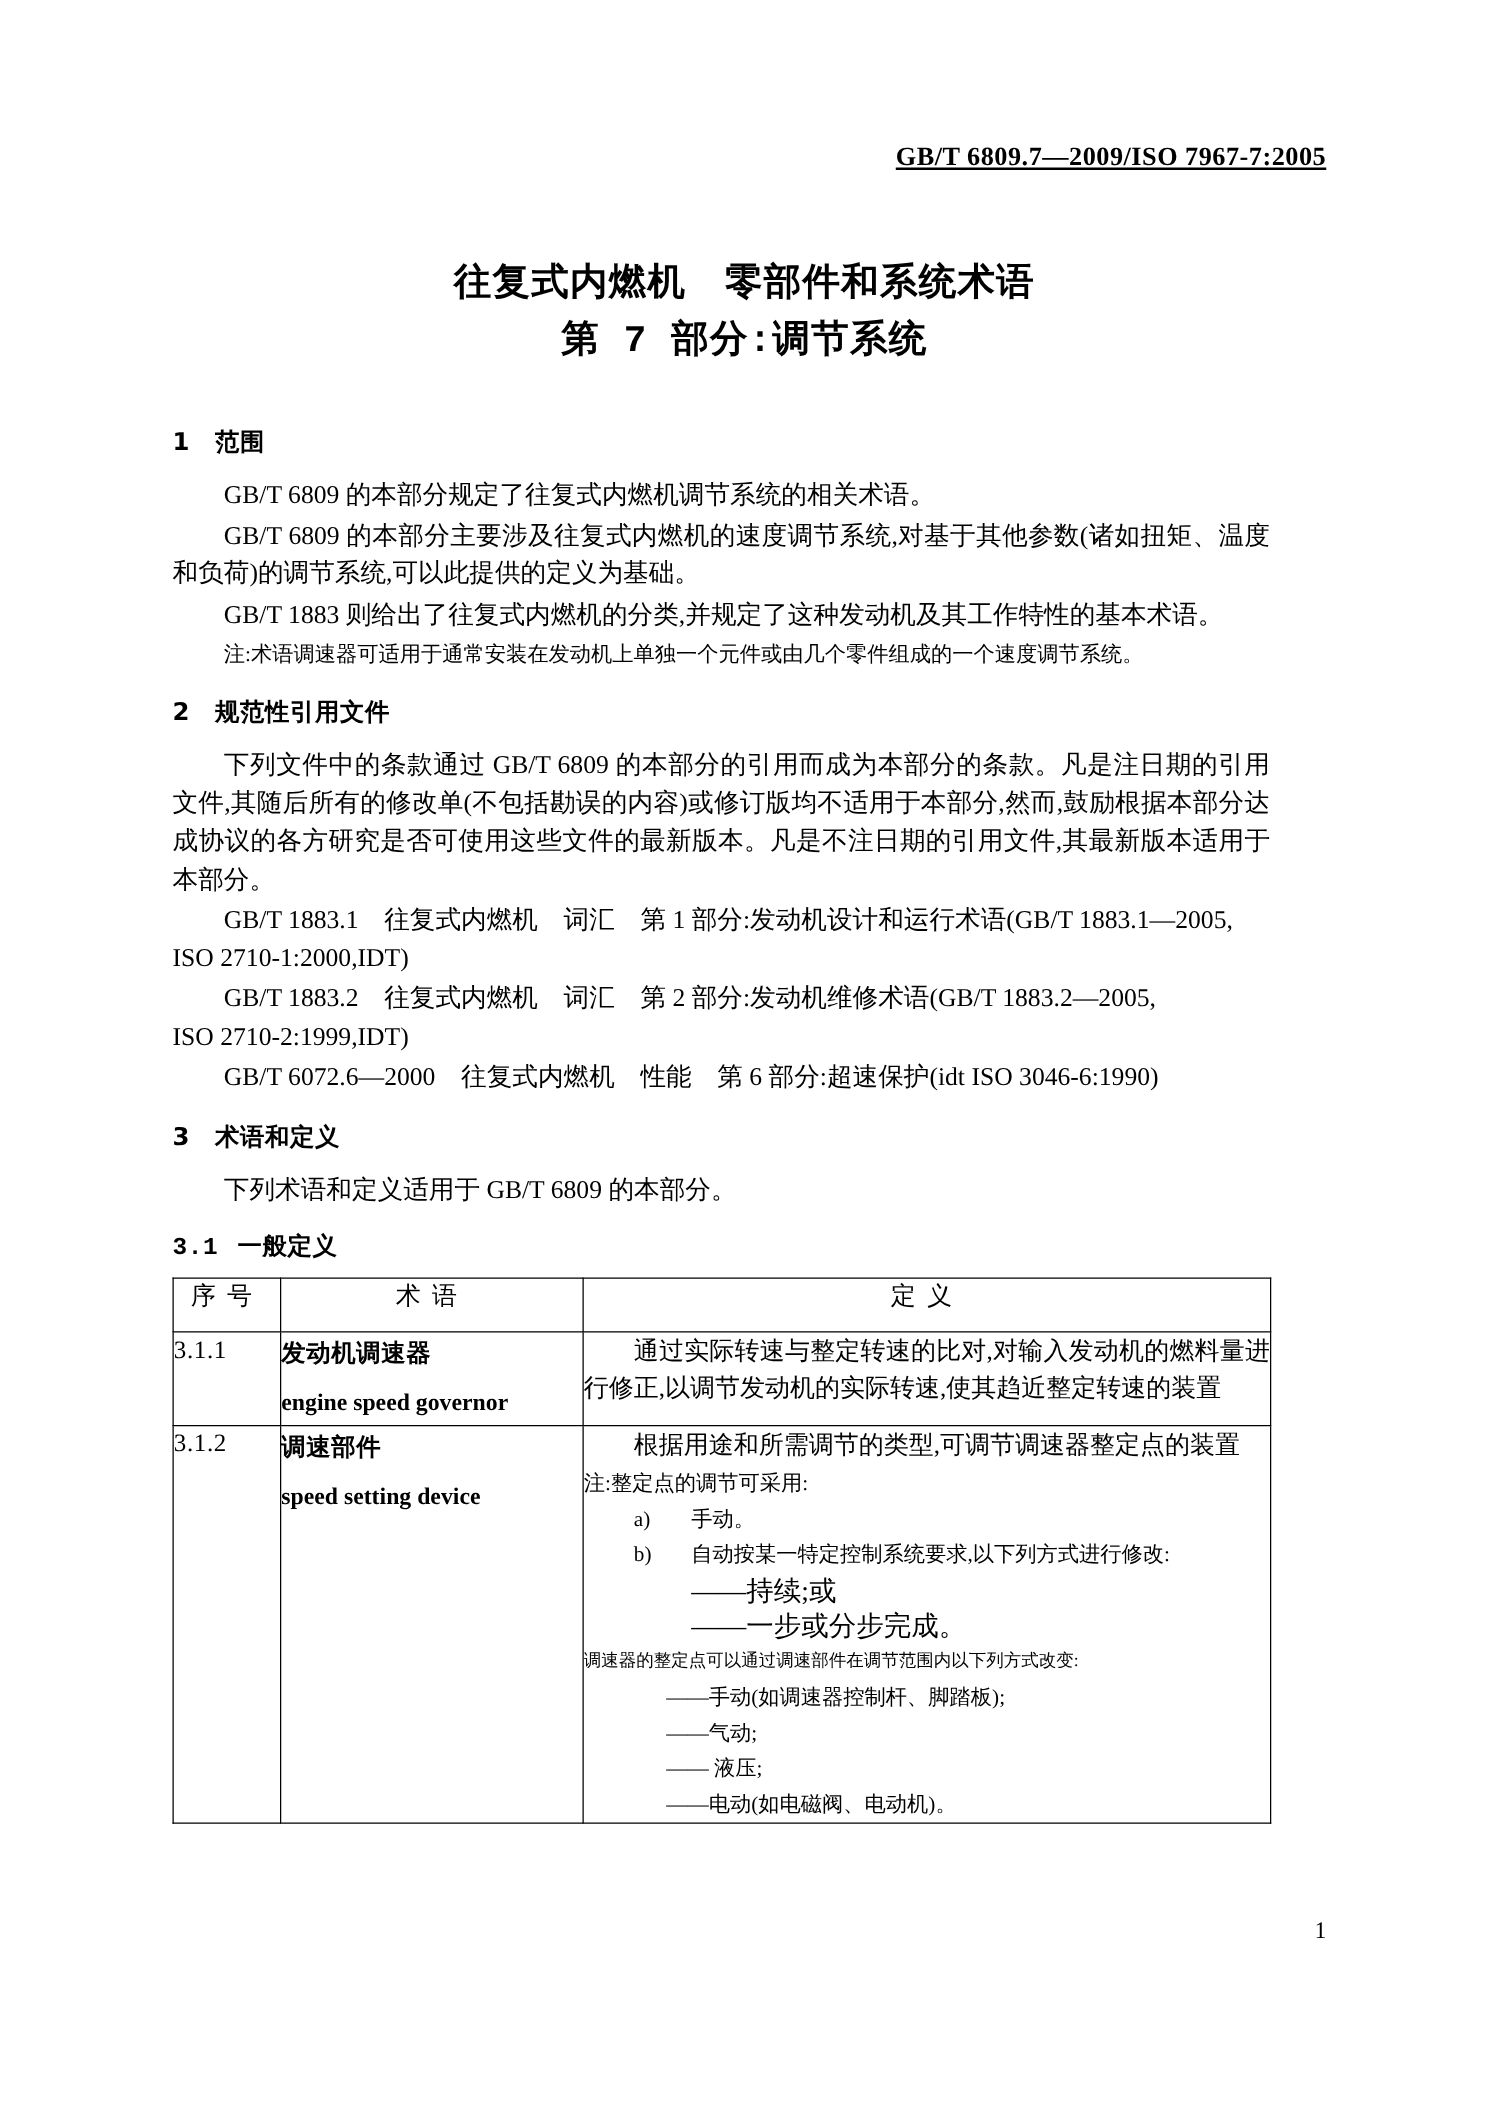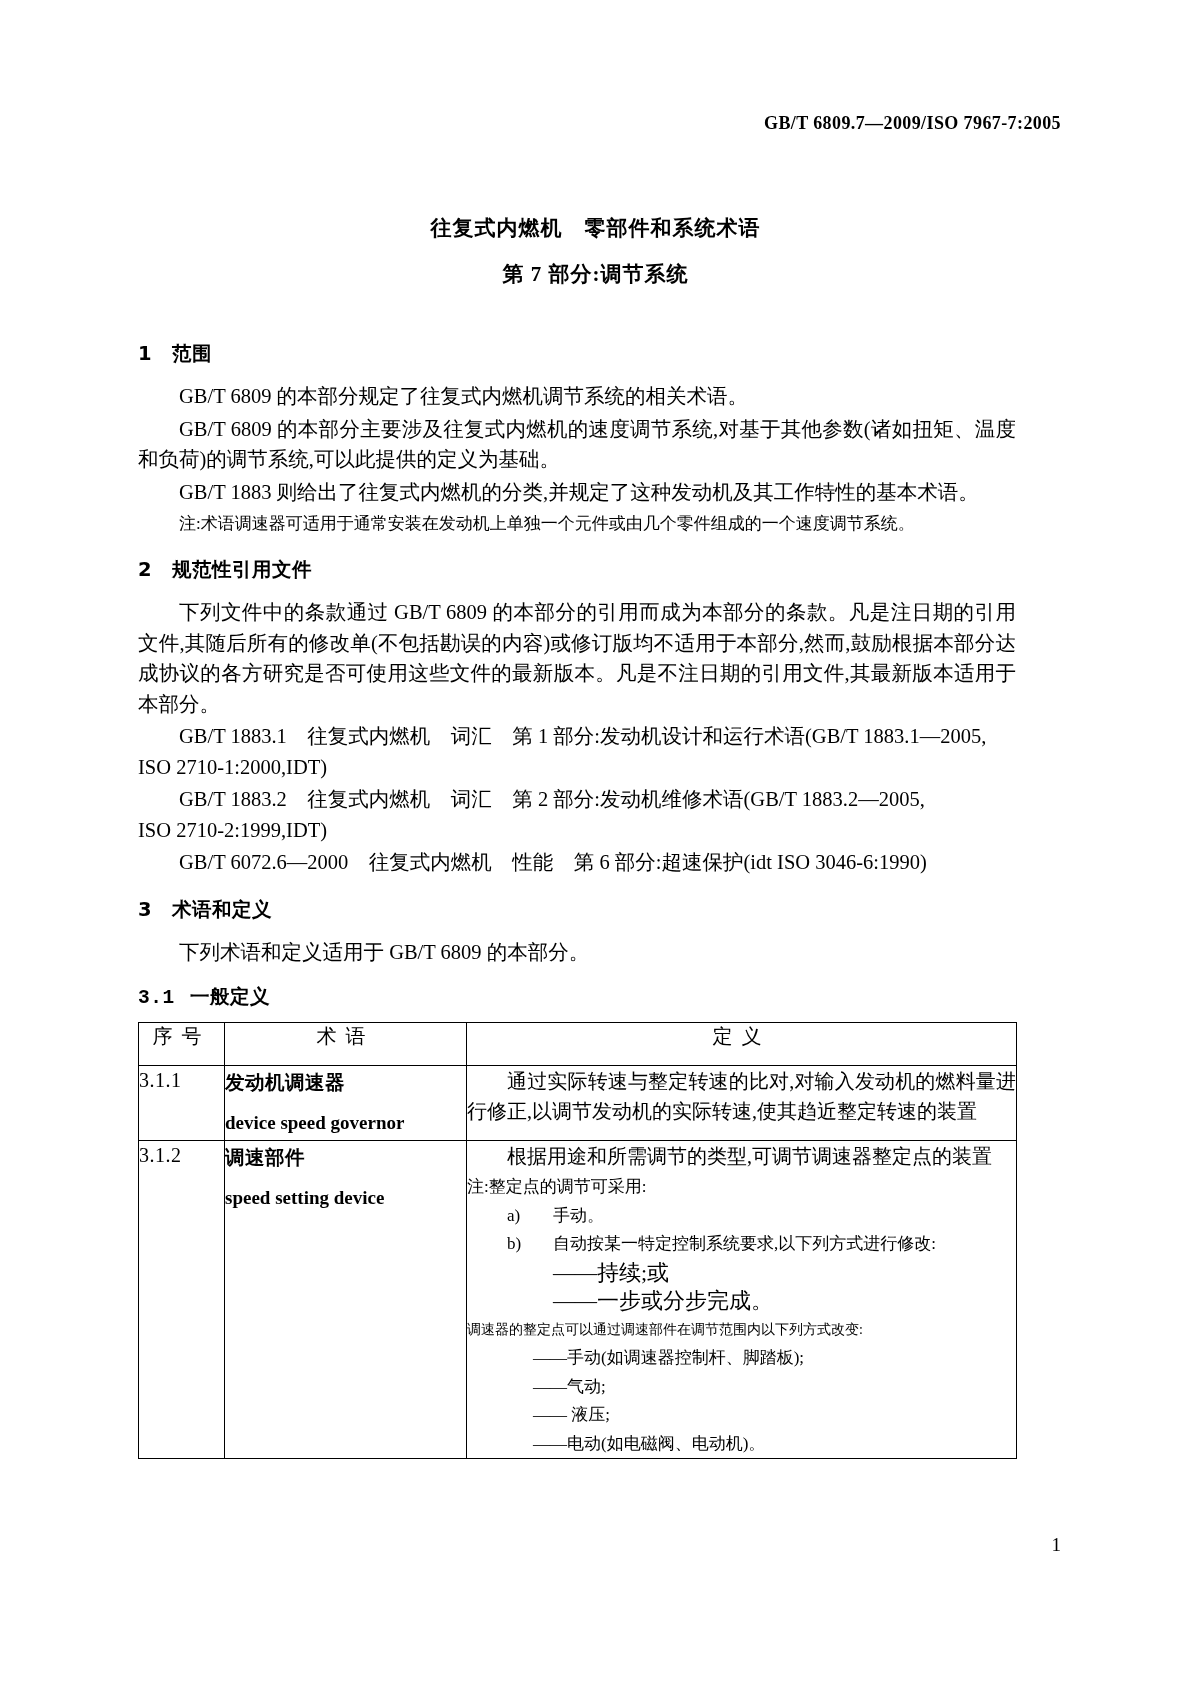--- a/index.html
+++ b/index.html
@@ -9,31 +9,32 @@
     font-family:"Liberation Serif", serif;
     color:#000;
     -webkit-font-smoothing:antialiased;
   }
   .page { position:relative; width:1191px; height:1684px; box-sizing:border-box; }
 
   
   .runhead {
     position:absolute; top:113px; right:130px;
     font-family:"Liberation Serif", serif;
-    font-size:18px; font-weight:bold; letter-spacing:0.4px;
+    font-size:21px; font-weight:bold; letter-spacing:0.4px;
     white-space:nowrap;
+    text-decoration:underline;
   }
 
   
   .doctitle {
     position:absolute; top:205px; left:0; right:0;
     text-align:center;
-    font-family:Liberation Serif, serif;
-    font-weight:bold;
-    font-size:21px;
+    font-family:Liberation Mono, monospace;
+    font-weight:bold;
+    font-size:30px;
     line-height:46px;
     letter-spacing:1px;
   }
   .doctitle .l2 { display:block; }
 
   
   .content {
     position:absolute; top:340px; left:138px; width:878px;
   }
   h2.sec {
@@ -235,21 +236,21 @@
           <th class="hd">术语</th>
           <th class="hd">定义</th>
         </tr>
       </thead>
       <tbody>
 
         <tr>
           <td class="no">3.1.1</td>
           <td class="term">
             <div class="cn">发动机调速器</div>
-            <div class="en">device speed governor</div>
+            <div class="en">engine speed governor</div>
           </td>
           <td class="def">
             <div class="d1">通过实际转速与整定转速的比对,对输入发动机的燃料量进行修正,以调节发动机的实际转速,使其趋近整定转速的装置</div>
           </td>
         </tr>
 
         <tr>
           <td class="no">3.1.2</td>
           <td class="term">
             <div class="cn">调速部件</div>

